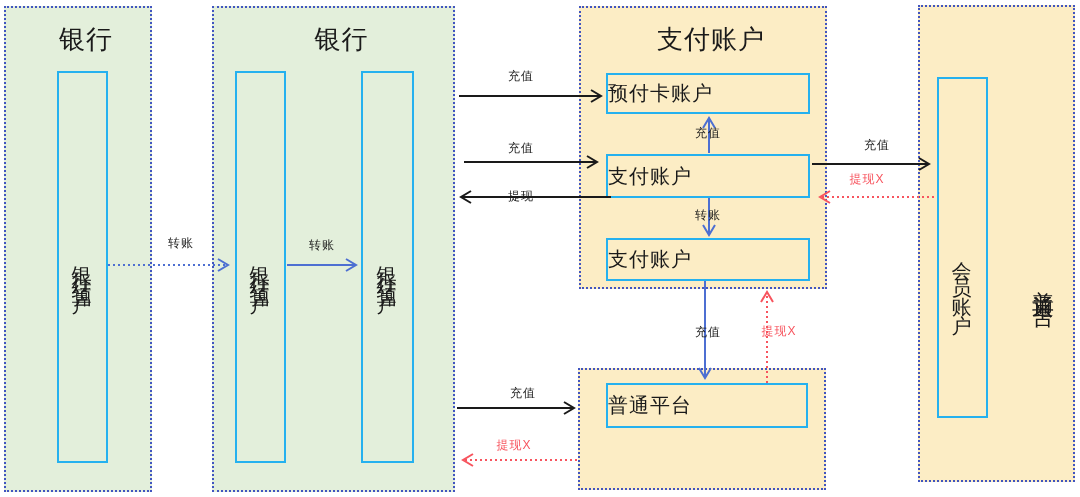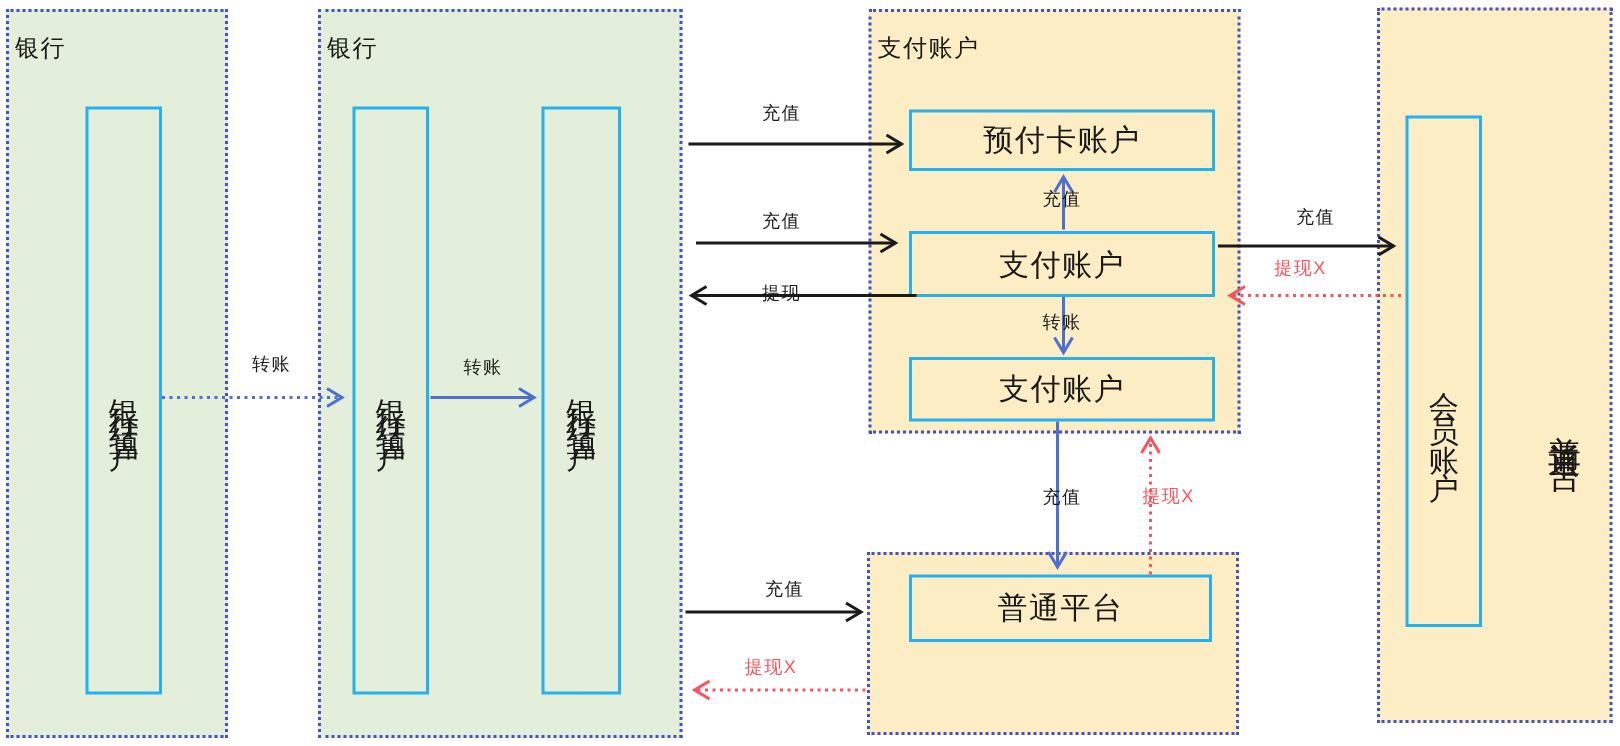--- a/index.html
+++ b/index.html
@@ -7,32 +7,32 @@
     position:relative;width:1080px;height:497px;background:#ffffff;overflow:hidden;
     font-family:"Liberation Sans","DejaVu Sans",sans-serif;color:var(--ink,#1a1a1a);
   }
   .group{
     position:absolute;box-sizing:border-box;
     border:2px dotted var(--dot_border,#4155c0);
   }
   .group.green{background:var(--green_fill,#e3efdb);}
   .group.yellow{background:var(--yellow_fill,#fcedc5);}
   .group-title{
-    position:absolute;left:4px;right:0;top:14px;
-    font-size:16px;font-weight:500;letter-spacing:1px;
+    position:absolute;left:16px;right:0;top:14px;text-align:center;
+    font-size:26px;font-weight:500;letter-spacing:1px;
   }
   .group-title.bottom{top:auto;bottom:14px;}
   .vtitle{
     position:absolute;writing-mode:vertical-rl;text-orientation:upright;
     font-size:22px;font-weight:500;letter-spacing:5px;
     transform:translate(-50%,-50%);white-space:nowrap;
   }
   .hbox{
     position:absolute;box-sizing:border-box;border:2px solid var(--inner_border,#25b1ef);
-    display:flex;align-items:center;justify-content:center;
+    display:flex;align-items:center;justify-content:flex-start;
     font-size:20px;font-weight:500;letter-spacing:1px;
   }
   .vbox{
     position:absolute;box-sizing:border-box;border:2px solid var(--inner_border,#25b1ef);
     display:flex;align-items:center;justify-content:center;
   }
   .vtext{
     writing-mode:vertical-rl;text-orientation:upright;
     font-size:20px;font-weight:500;letter-spacing:7px;white-space:nowrap;
   }

